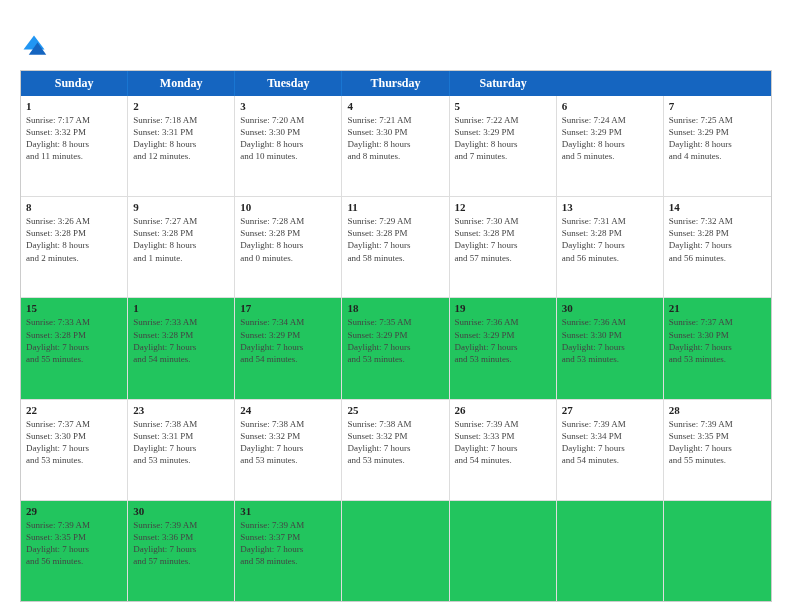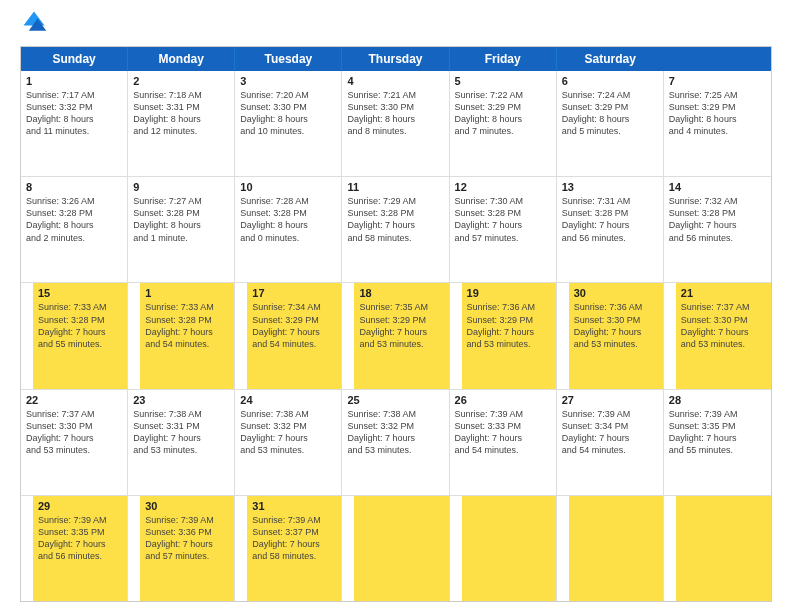--- a/index.html
+++ b/index.html
@@ -6,23 +6,24 @@
     body {
       font-family: Arial, sans-serif;
       background: #fff;
       width: 792px;
       height: 612px;
       overflow: hidden;
     }
     .page {
       width: 792px;
       height: 612px;
-      padding: 8px 20px 10px 20px;
+      padding: 32px 20px 10px 20px;
       display: flex;
       flex-direction: column;
+      font-family: Liberation Serif, serif;
     }
     .header {
       display: flex;
       justify-content: space-between;
       align-items: flex-start;
       margin-bottom: 10px;
     }
     .logo {
       display: flex;
       align-items: center;
@@ -88,21 +89,21 @@
     .cal-cell {
       border-right: 1px solid #ddd;
       padding: 4px 5px;
       font-size: 9.5px;
       color: #333;
       background: #fff;
       overflow: hidden;
     }
     .cal-cell:last-child { border-right: none; }
     .cal-cell.empty { background: #f9f9f9; }
-    .cal-cell.alt-row { background: #fde047; margin-left: 12px; }
+    .cal-cell.alt-row { background: #22c55e; }
     .day-number {
       font-size: 11px;
       font-weight: bold;
       color: #222;
       margin-bottom: 2px;
     }
     .cell-line {
       line-height: 1.35;
       font-size: 9px;
       color: #444;
@@ -128,21 +129,20 @@
       <div class="location"></div>
     </div>
   </div>
 
   <div class="calendar">
     <div class="cal-header-row" id="cal-header">
         <div class="cal-header-cell">Sunday</div>
         <div class="cal-header-cell">Monday</div>
         <div class="cal-header-cell">Tuesday</div>
         <div class="cal-header-cell">Thursday</div>
-        <div class="cal-header-cell">Friday</div>
         <div class="cal-header-cell">Saturday</div>
       </div>
     <div class="cal-body" id="cal-body">
         <div class="cal-row">
           <div class="cal-cell">
             <div class="day-number">1</div>
             <div class="cell-line">Sunrise: 7:17 AM</div>
             <div class="cell-line">Sunset: 3:32 PM</div>
             <div class="cell-line">Daylight: 8 hours</div>
             <div class="cell-line">and 11 minutes.</div>

